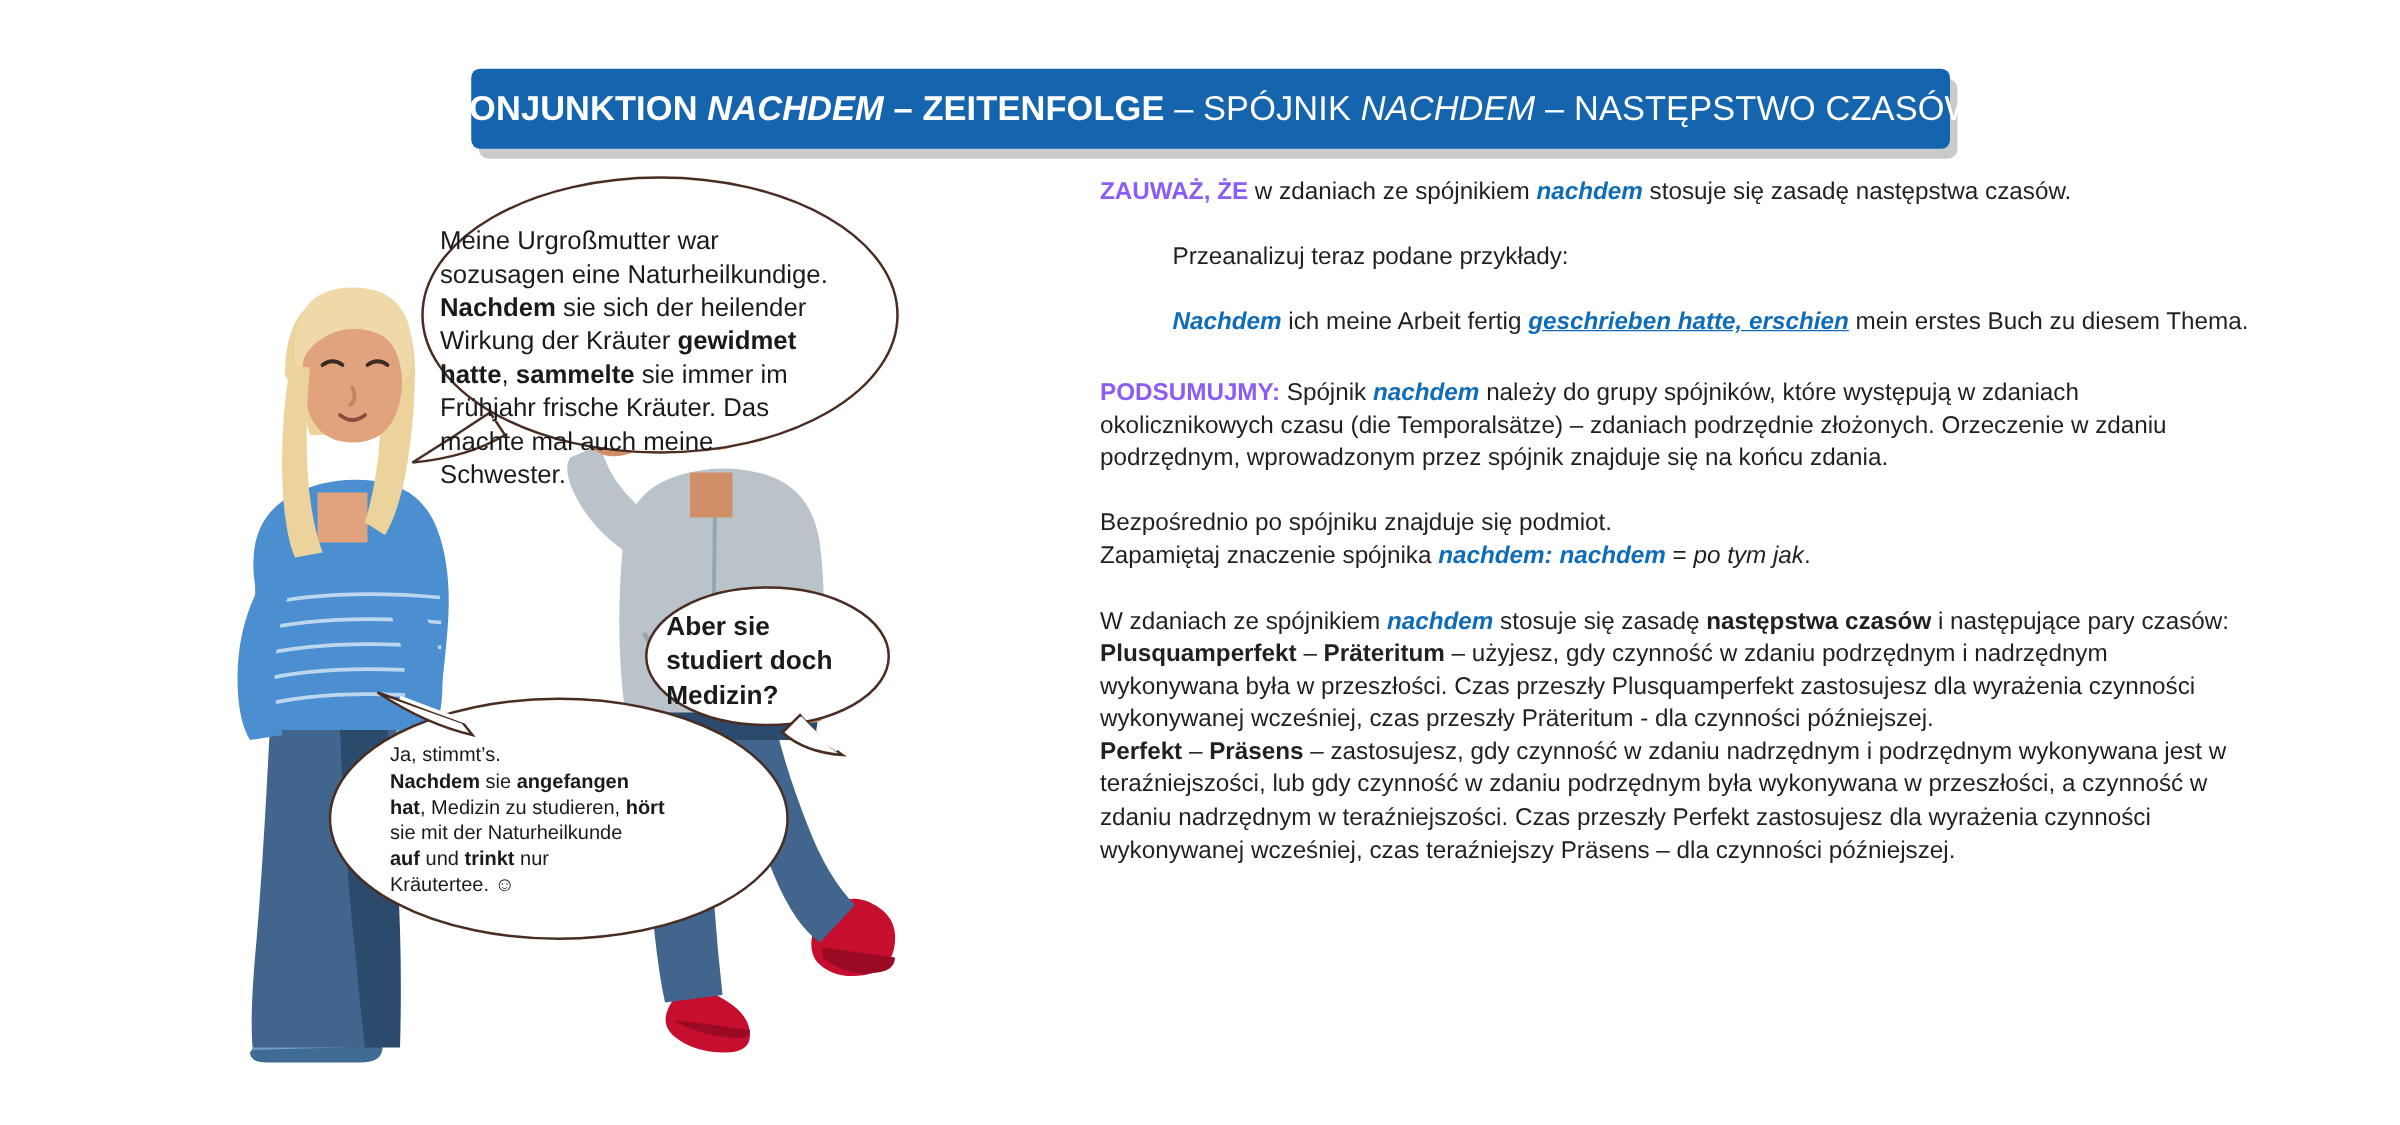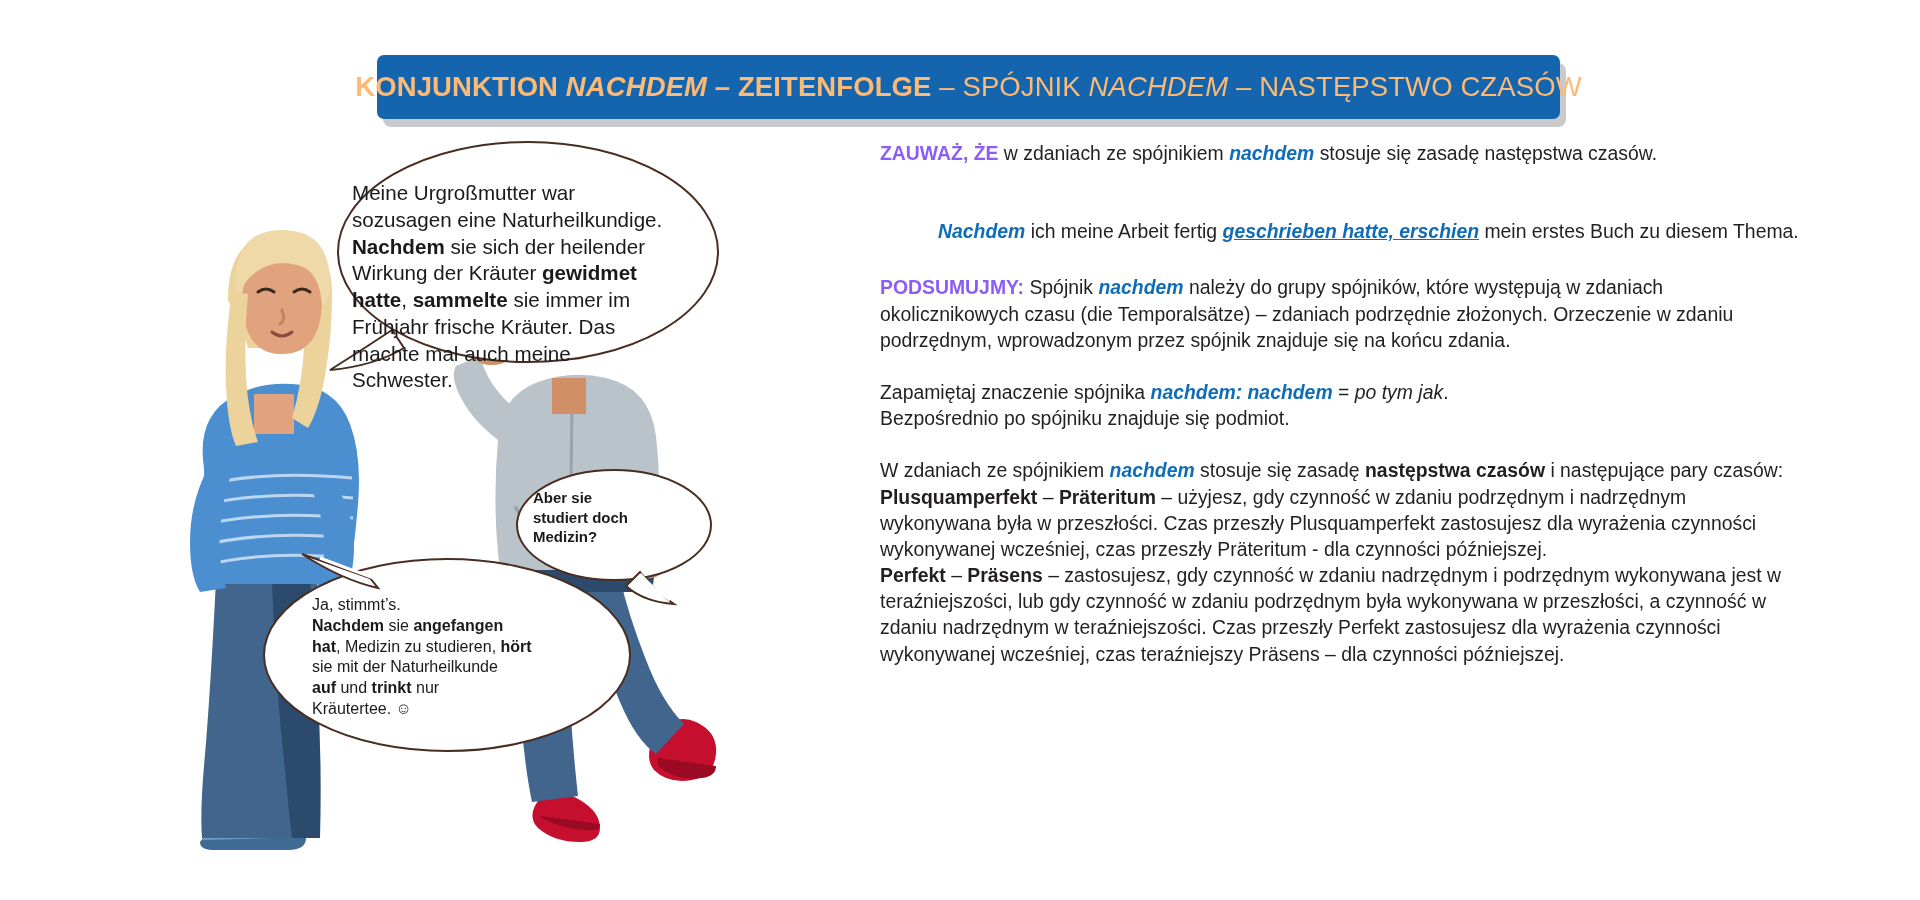--- a/index.html
+++ b/index.html
@@ -34,21 +34,21 @@
     height: 64px;
     background: #1464ae;
     border-radius: 7px;
     display: flex;
     align-items: center;
     justify-content: center;
     box-sizing: border-box;
     padding: 0 18px;
   }
   #title-banner .t {
-    color: #fdba74;
+    color: #ffffff;
     font-size: 27.5px;
     letter-spacing: 0.1px;
     white-space: nowrap;
     font-family: "Liberation Sans", sans-serif;
   }
   .tb { font-weight: bold; }
   .ti { font-style: italic; font-weight: bold; }
   .tn { font-weight: normal; }
   .tni { font-style: italic; font-weight: normal; }
 
@@ -73,21 +73,21 @@
   #bubble1-text {
     left: 352px;
     top: 180px;
     width: 360px;
     font-size: 20.6px;
   }
   #bubble2-text {
     left: 533px;
     top: 488px;
     width: 162px;
-    font-size: 15px;
+    font-size: 21px;
   }
   #bubble3-text {
     left: 312px;
     top: 595px;
     width: 310px;
     font-size: 16px;
   }
   .bubble-text b { font-weight: bold; }
 
   
@@ -275,38 +275,39 @@
   <b>auf</b><span> und </span><b>trinkt</b><span> nur</span><br>
   <span>Kräutertee. ☺</span>
 </div>
 
 <div id="right-col">
 
   <p class="blk"><span class="hl-purple">ZAUWAŻ, ŻE</span><span> w zdaniach ze spójnikiem </span><span class="hl-blue">nachdem</span><span> stosuje się zasadę następstwa czasów.</span></p>
 
   <div class="spacer-md"></div>
 
+  <p class="blk indent">Przeanalizuj teraz podane przykłady:</p>
 
   <div class="spacer-md"></div>
 
   <div class="indent">
 
     <p class="blk"><span class="hl-blue">Nachdem</span><span> ich meine Arbeit fertig </span><span class="hl-blue-u">geschrieben hatte, erschien</span><span> mein erstes Buch</span> <span>zu diesem Thema.</span></p>
 
 
   </div>
 
   <div class="spacer-lg"></div>
 
   <p class="blk"><span class="hl-purple">PODSUMUJMY:</span><span> Spójnik </span><span class="hl-blue">nachdem</span><span> należy do grupy spójników, które występują w zdaniach okolicznikowych czasu (die Temporalsätze) – zdaniach podrzędnie złożonych. Orzeczenie w zdaniu podrzędnym, wprowadzonym przez spójnik znajduje się na końcu zdania.</span></p>
 
   <div class="spacer-md"></div>
 
+  <p class="blk">Bezpośrednio po spójniku znajduje się podmiot.</p>
   <p class="blk"><span>Zapamiętaj znaczenie spójnika </span><span class="hl-blue">nachdem:  nachdem</span><span> = </span><span class="ital">po tym jak</span><span>.</span></p>
-  <p class="blk">Bezpośrednio po spójniku znajduje się podmiot.</p>
 
   <div class="spacer-md"></div>
 
   <p class="blk"><span>W zdaniach  ze spójnikiem </span><span class="hl-blue">nachdem</span><span> stosuje się zasadę </span><span class="bold">następstwa czasów</span><span> i następujące pary czasów:</span></p>
 
   <p class="blk"><span class="bold">Plusquamperfekt</span><span> – </span><span class="bold">Präteritum</span><span> – użyjesz, gdy czynność w zdaniu podrzędnym i nadrzędnym wykonywana była w przeszłości. Czas przeszły Plusquamperfekt zastosujesz dla wyrażenia czynności wykonywanej wcześniej, czas przeszły Präteritum - dla czynności późniejszej.</span></p>
 
   <p class="blk"><span class="bold">Perfekt</span><span> – </span><span class="bold">Präsens</span><span> – zastosujesz, gdy czynność w zdaniu nadrzędnym i podrzędnym wykonywana jest w teraźniejszości, lub gdy czynność w zdaniu podrzędnym była wykonywana w przeszłości, a czynność w zdaniu nadrzędnym w teraźniejszości. Czas przeszły Perfekt zastosujesz dla wyrażenia czynności wykonywanej wcześniej, czas teraźniejszy Präsens – dla czynności późniejszej.</span></p>
 </div>
 

